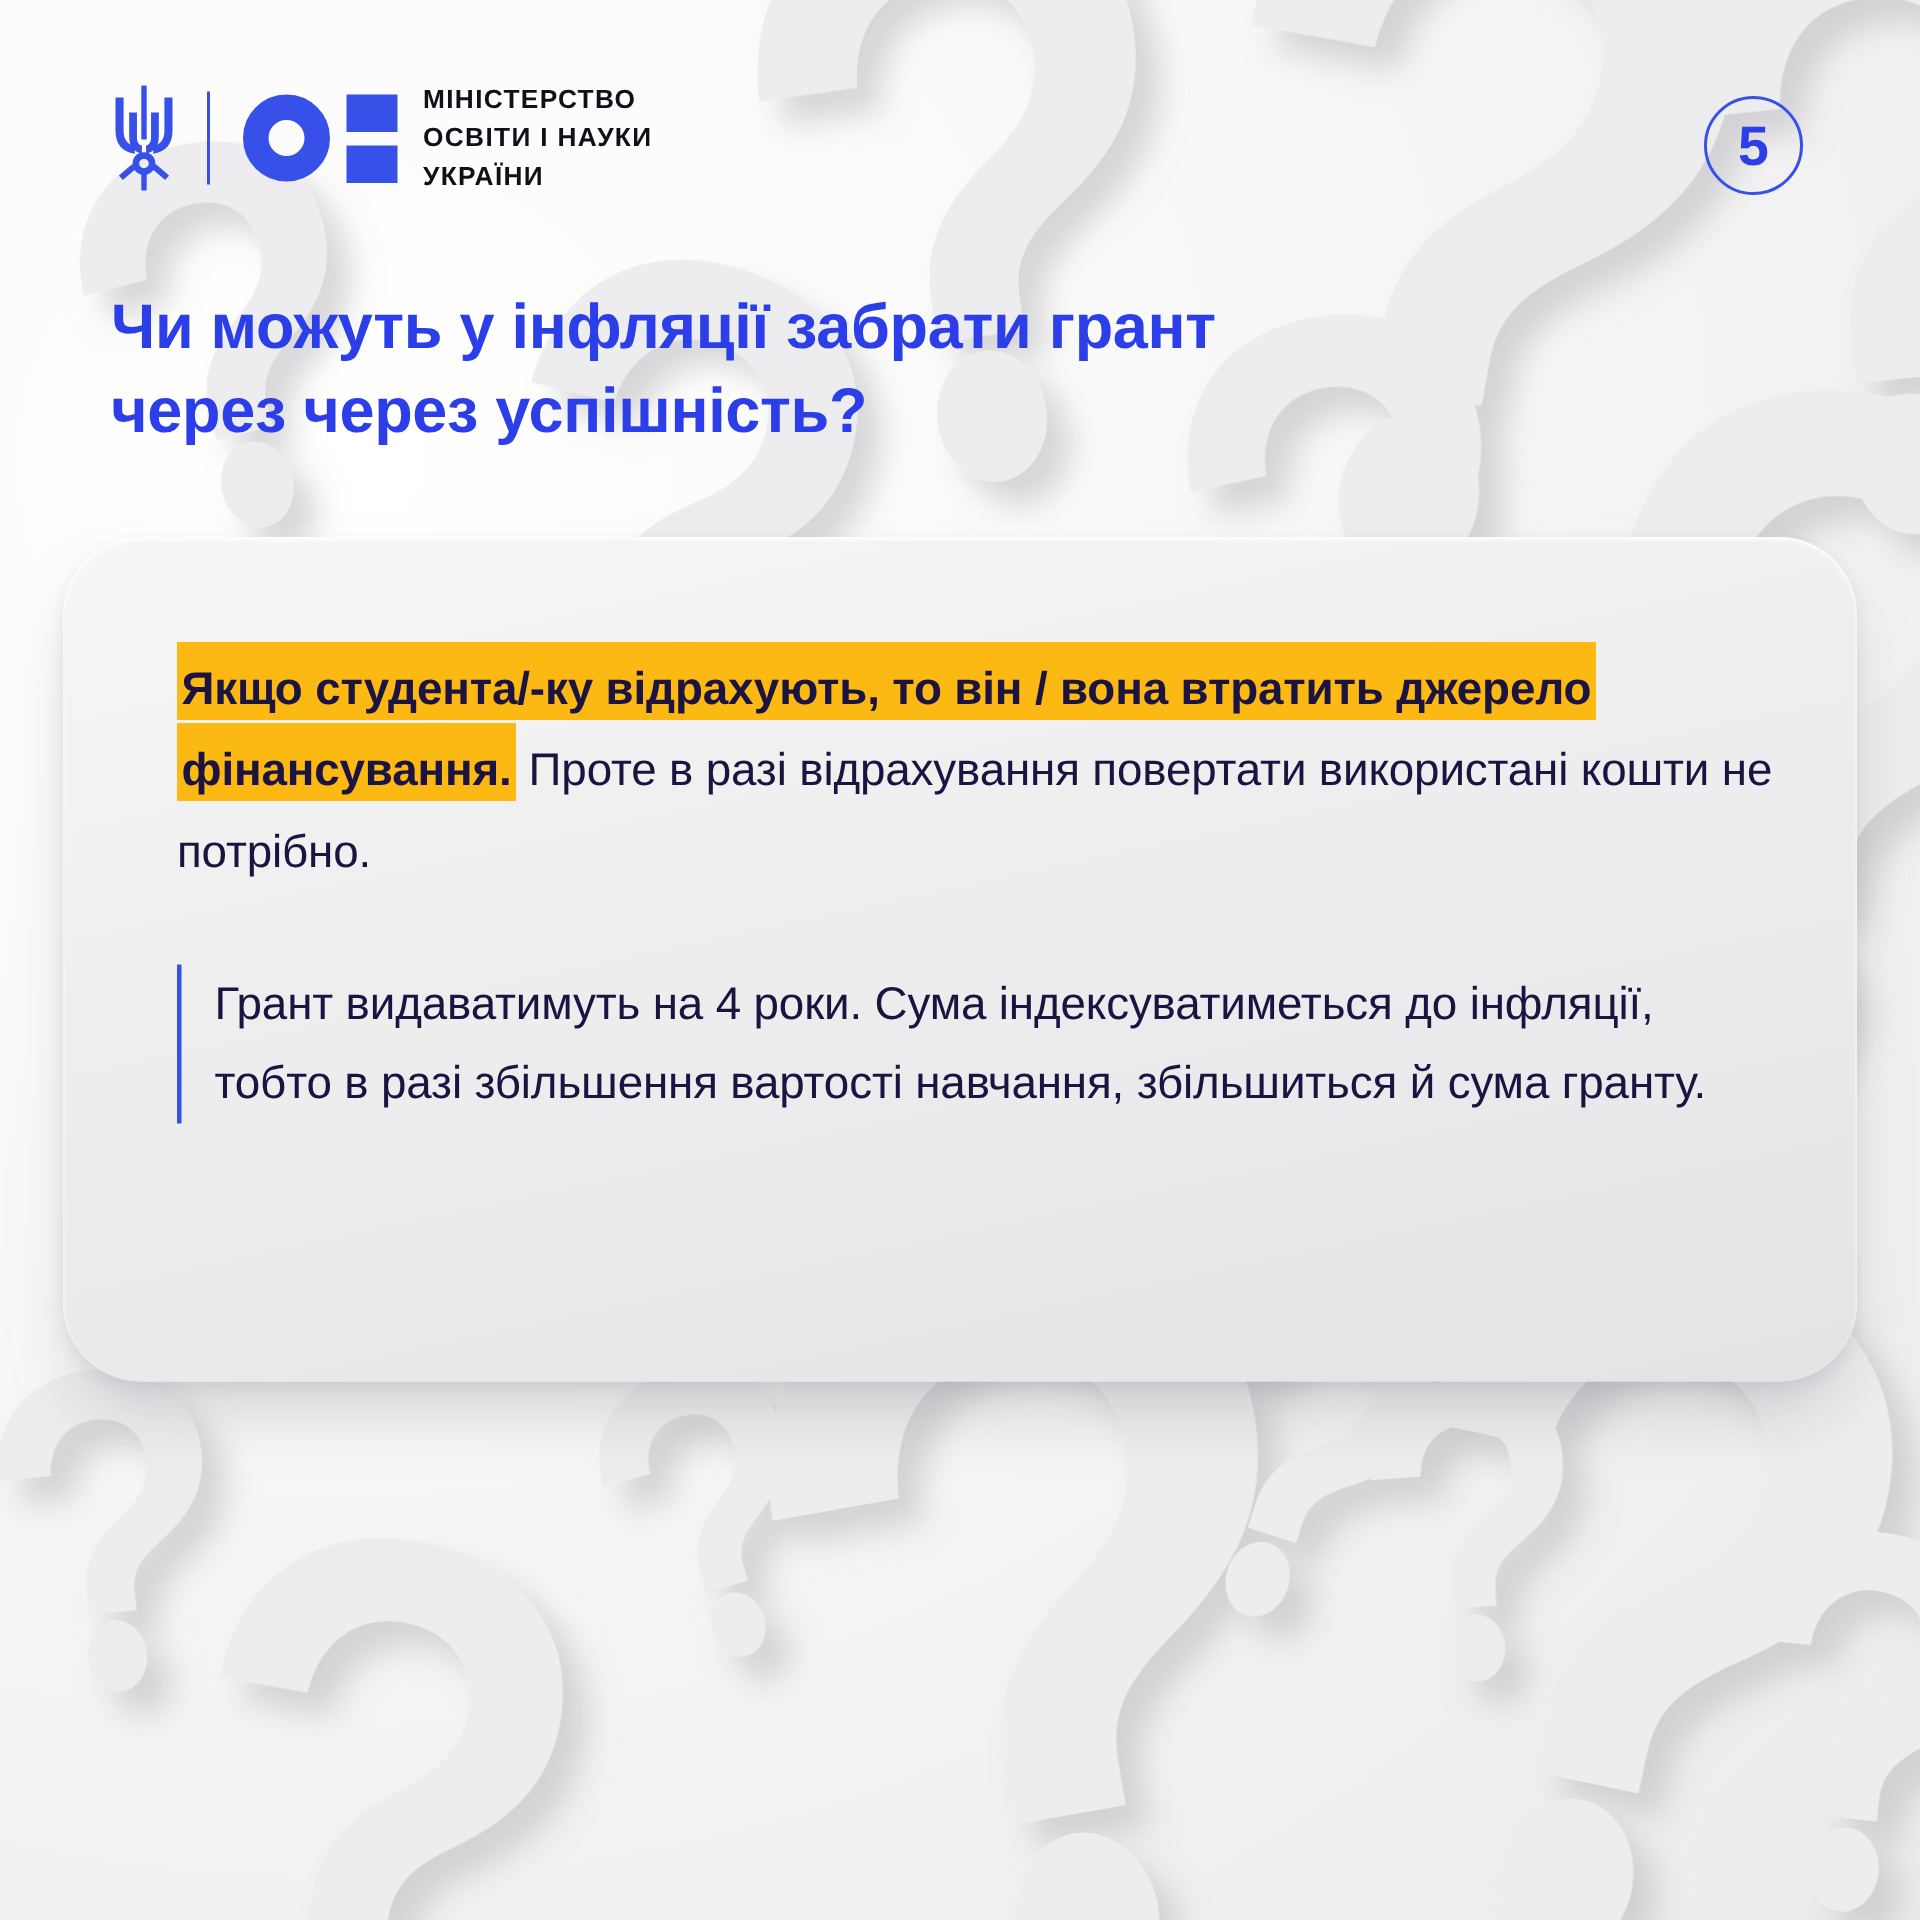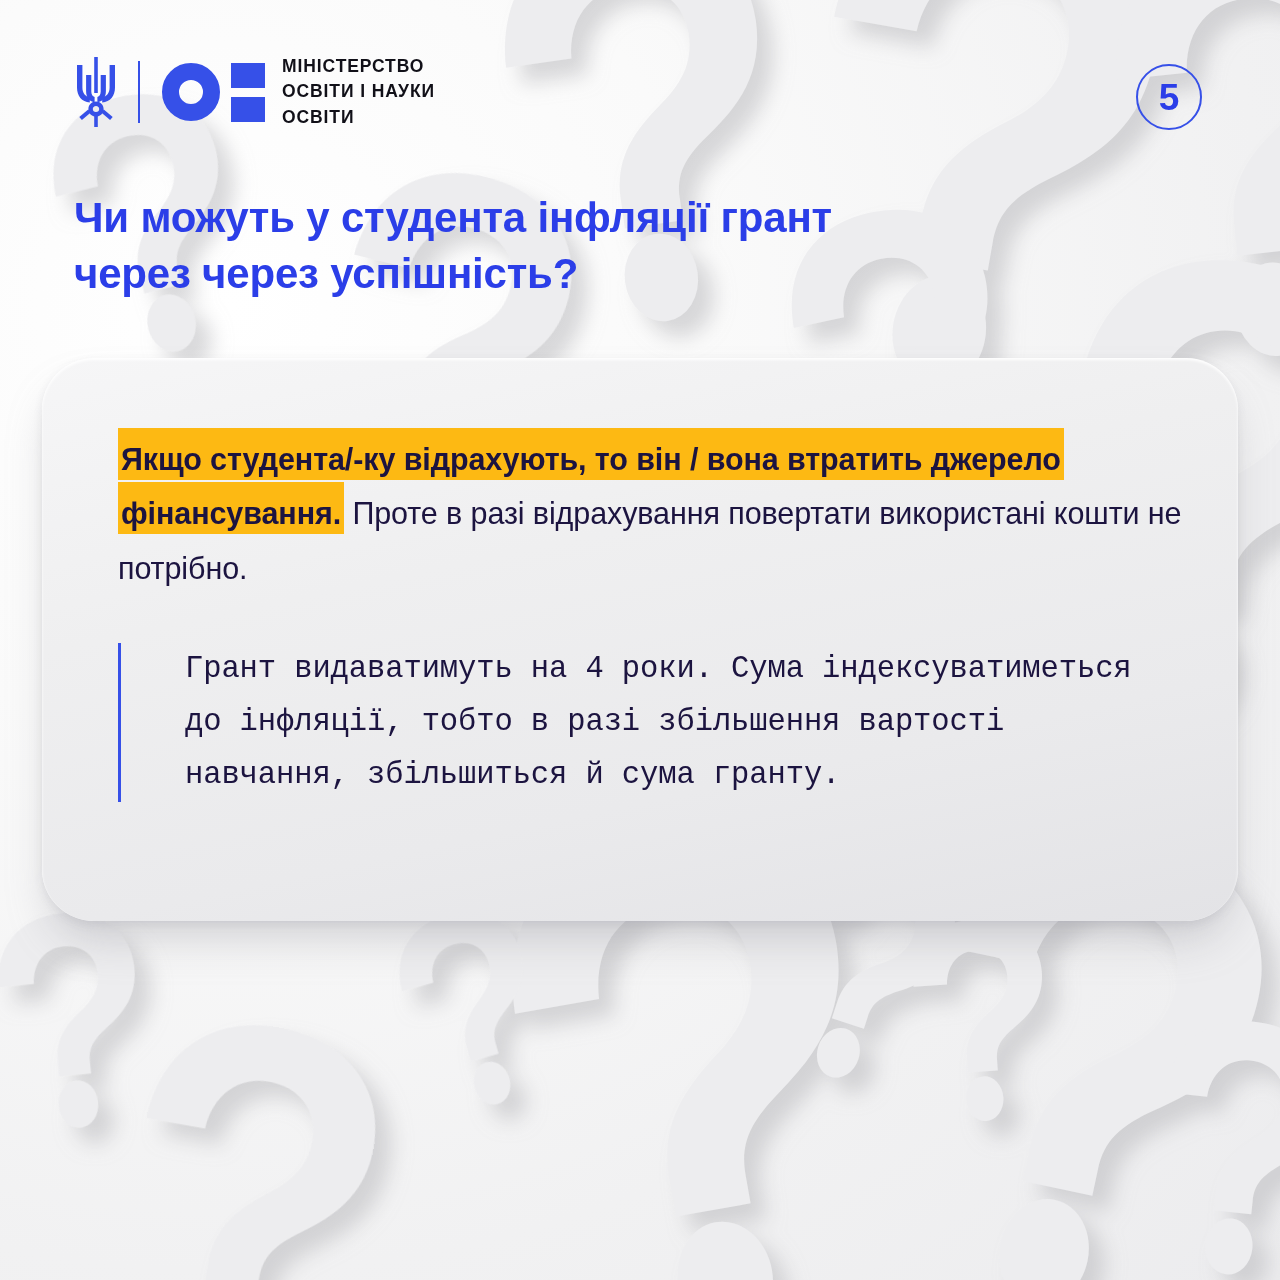--- a/index.html
+++ b/index.html
@@ -86,22 +86,21 @@
   .hl {
     background:#fdb913;
     font-weight:bold;
     padding:14px 3px 4px 3px;
     box-decoration-break:clone;
     -webkit-box-decoration-break:clone;
   }
   .quote-block {
     margin-top:48px;
     border-left:3px solid #3650e8;
-    padding-left:64px;
-    font-family:Liberation Mono, monospace;
+    padding-left:22px;
   }
   .para-quote {
     font-size:30.5px; line-height:1.74; color:#1c1440;
     letter-spacing:-0.1px;
   }
 </style>
 </head>
 <body>
 
 <div id="bg-pattern"></div>
@@ -165,28 +164,28 @@
     <div class="omark">
       <div class="ring"></div>
       <div class="sqcol">
         <div class="sq"></div>
         <div class="sq"></div>
       </div>
     </div>
     <div class="ministry-text">
       <span>МІНІСТЕРСТВО</span>
       <span>ОСВІТИ І НАУКИ</span>
-      <span>ОСВІТИ</span>
+      <span>УКРАЇНИ</span>
     </div>
   </div>
   <div class="badge">5</div>
 </div>
 
 <h1 class="page-title">
-  <span>Чи можуть у студента інфляції грант</span><br>
+  <span>Чи можуть у інфляції забрати грант</span><br>
   <span>через через успішність?</span>
 </h1>
 
 <div class="card">
   <p class="para-lead"><span class="hl">Якщо студента/-ку відрахують, то він / вона втратить джерело фінансування.</span><span> Проте в разі відрахування повертати використані кошти не потрібно.</span></p>
   <div class="quote-block">
     <p class="para-quote">Грант видаватимуть на 4 роки. Сума індексуватиметься до інфляції, тобто в разі збільшення вартості навчання, збільшиться й сума гранту.</p>
   </div>
 </div>
 

